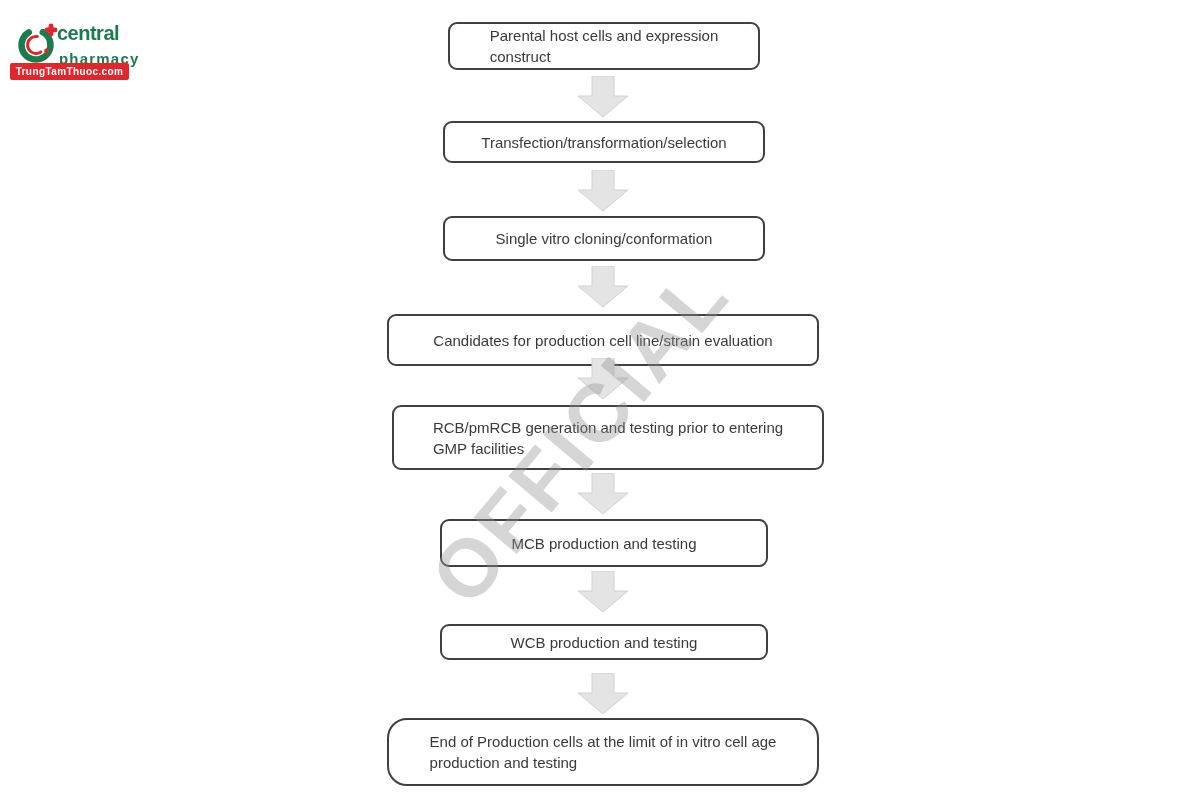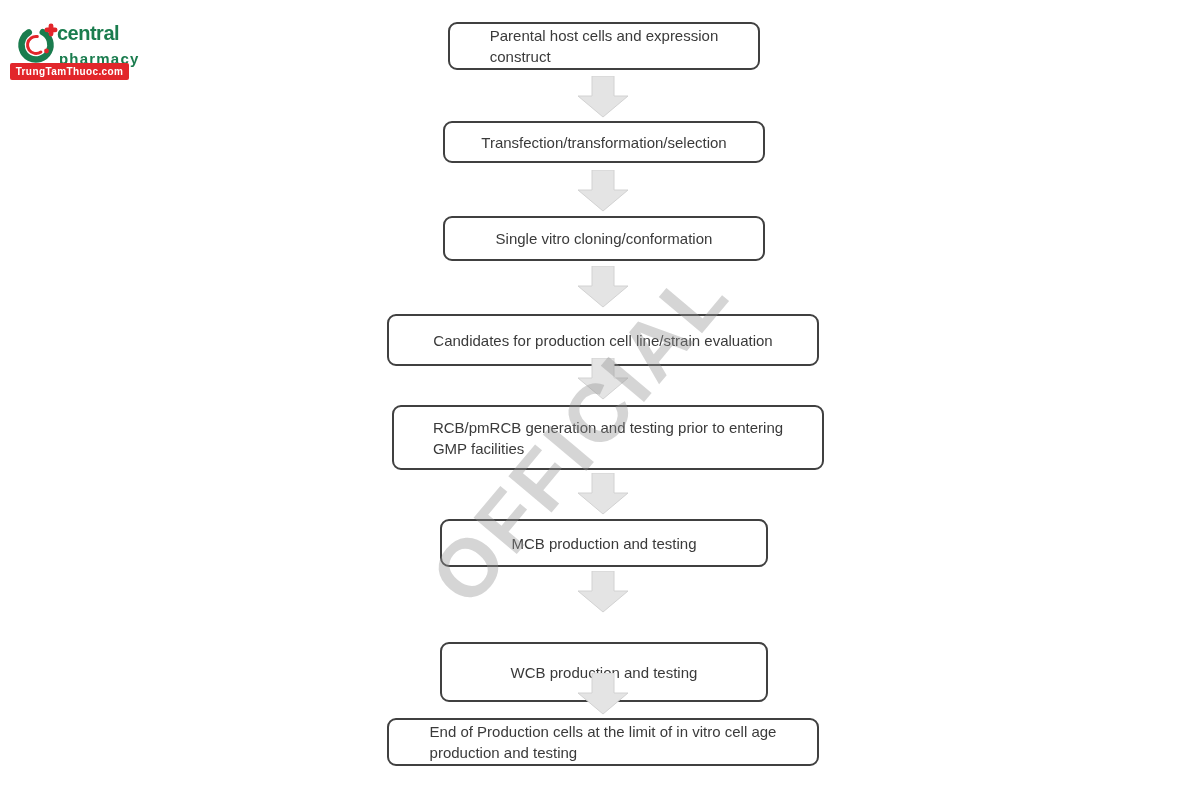--- a/index.html
+++ b/index.html
@@ -56,22 +56,22 @@
     font-size: 15px;
     line-height: 1.4;
     padding: 2px 10px;
   }
   .b1 { left: 448px; top: 22px;  width: 312px; height: 48px; }
   .b2 { left: 443px; top: 121px; width: 322px; height: 42px; }
   .b3 { left: 443px; top: 216px; width: 322px; height: 45px; }
   .b4 { left: 387px; top: 314px; width: 432px; height: 52px; }
   .b5 { left: 392px; top: 405px; width: 432px; height: 65px; }
   .b6 { left: 440px; top: 519px; width: 328px; height: 48px; }
-  .b7 { left: 440px; top: 624px; width: 328px; height: 60px; margin-top: 18px; }
-  .b8 { left: 387px; top: 718px; width: 432px; height: 48px; }
+  .b7 { left: 440px; top: 624px; width: 328px; height: 36px; }
+  .b8 { left: 387px; top: 718px; width: 432px; height: 68px; border-radius: 20px; }
 
   .arrow { position: absolute; left: 577px; width: 52px; height: 42px; }
   .arrow polygon { fill: var(--arrow-fill); stroke: var(--arrow-stroke); stroke-width: 1; }
   .a1 { top: 76px; }
   .a2 { top: 170px; }
   .a3 { top: 266px; }
   .a4 { top: 358px; }
   .a5 { top: 473px; }
   .a6 { top: 571px; }
   .a7 { top: 673px; }

